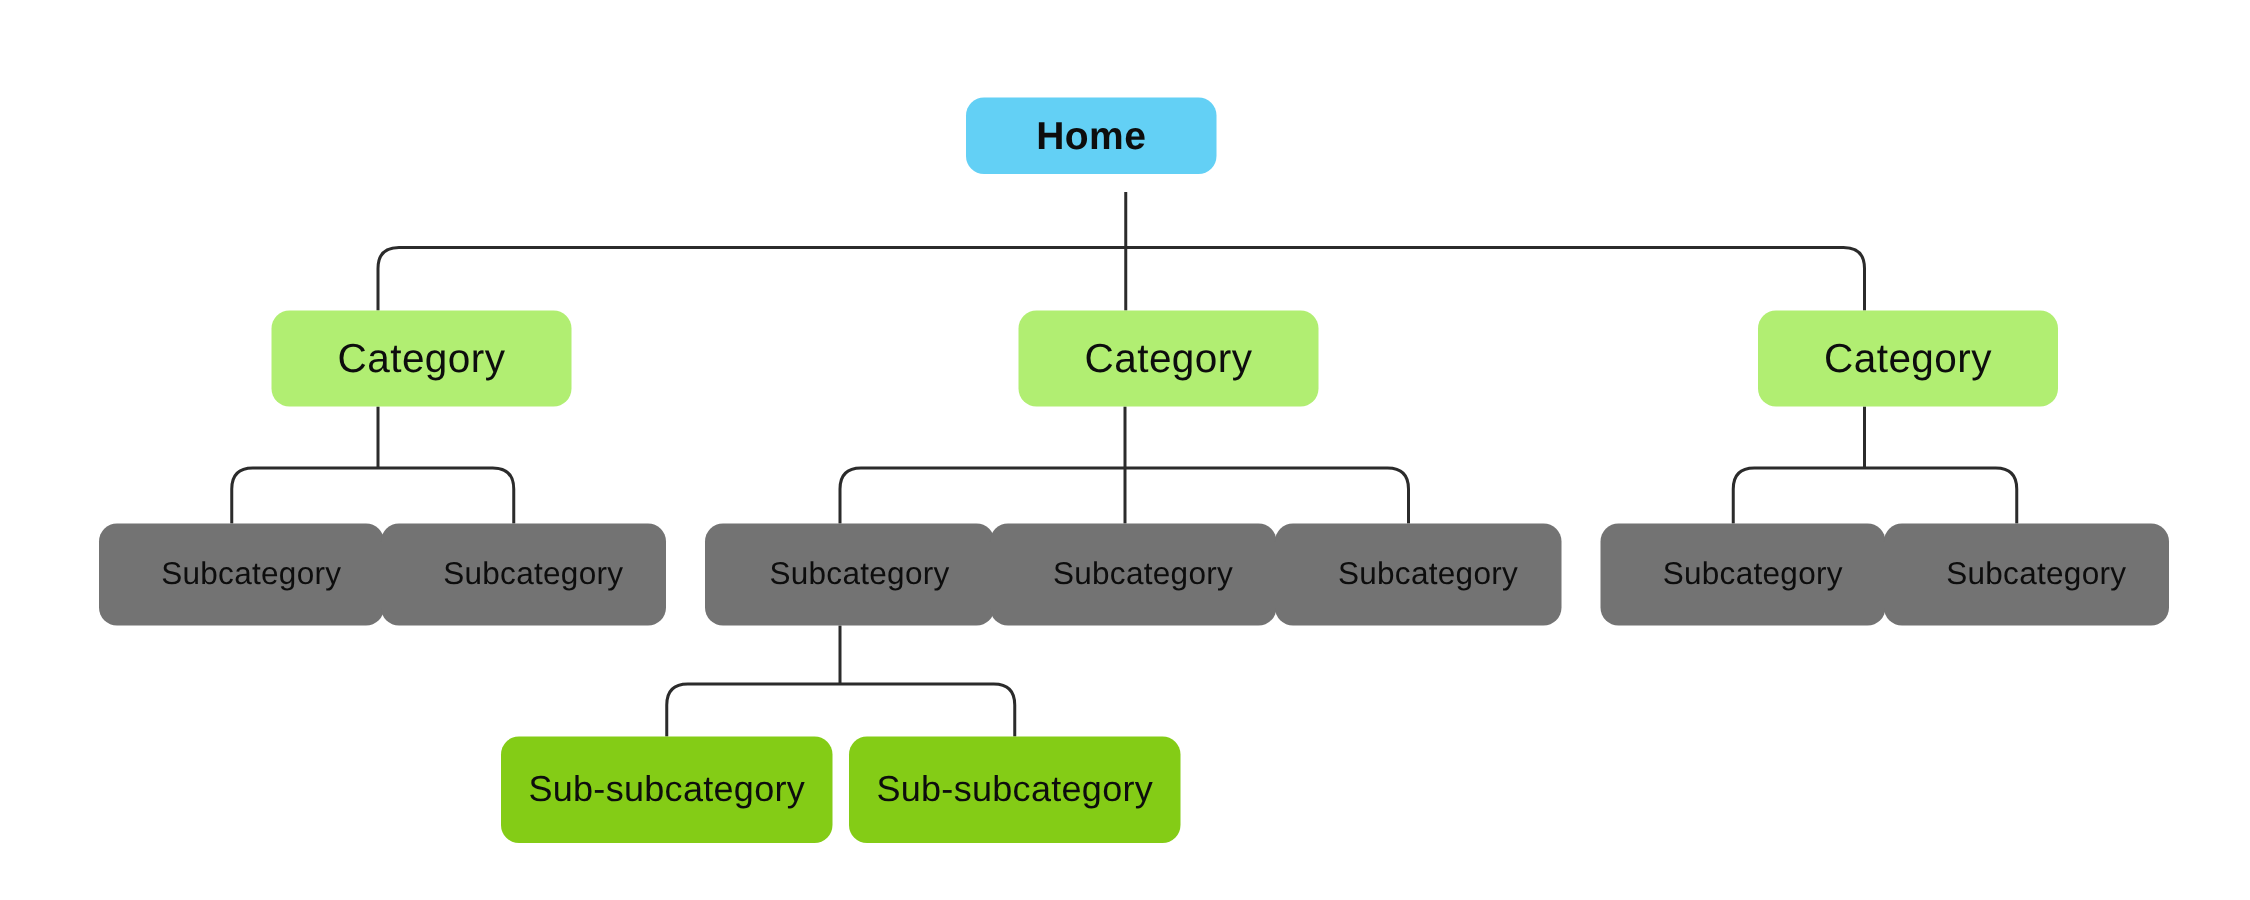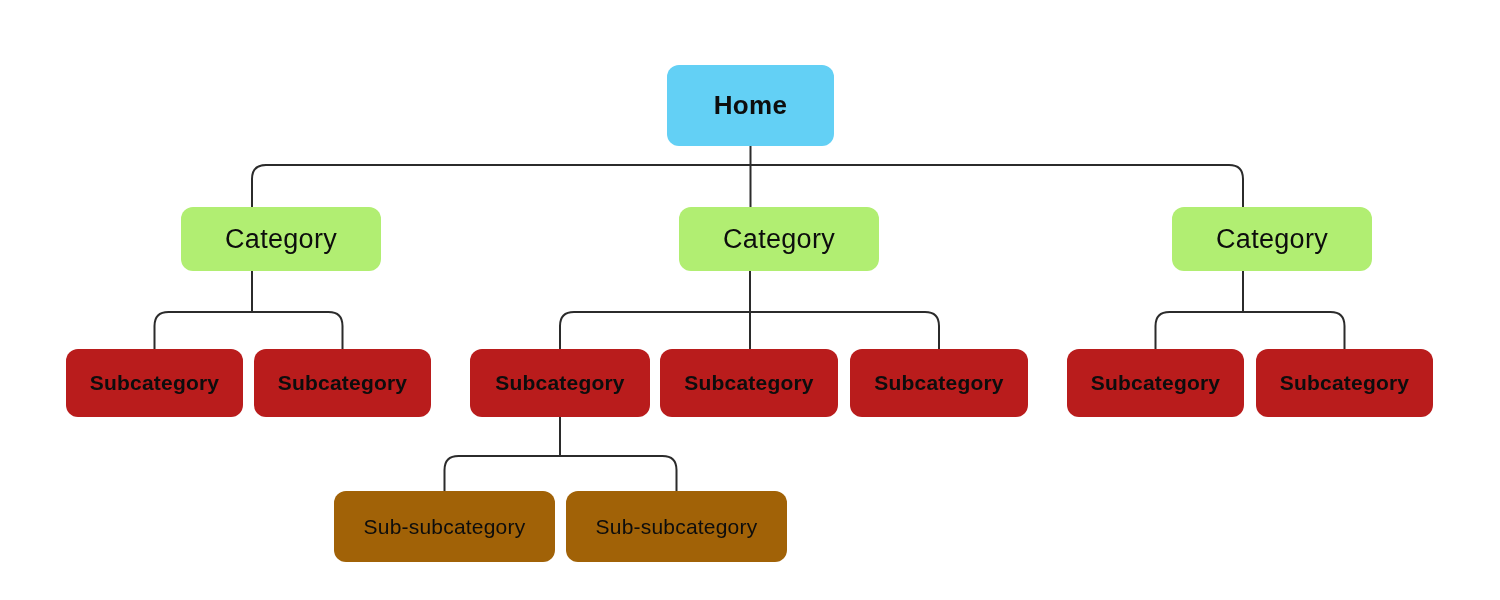--- a/index.html
+++ b/index.html
@@ -43,28 +43,29 @@
     letter-spacing: 0.3px;
   }
   .node.category {
     background: #B1EE72;
     font-size: 27px;
     font-weight: 400;
     letter-spacing: 0.3px;
     margin-left: 29px;
   }
   .node.subcategory {
-    background: #b91c1c;
+    background: #737373;
     font-size: 21px;
-    font-weight: 700;
+    font-weight: 400;
     letter-spacing: 0.2px;
+    padding-left: 13px;
   }
   .node.subsubcategory {
-    background: #a16207;
-    font-size: 21px;
+    background: #84cc16;
+    font-size: 24px;
     font-weight: 400;
     letter-spacing: 0.2px;
   }
 </style>
 </head>
 <body>
 
 <div class="canvas">
 
   <svg class="edges" viewBox="0 0 1500 600" aria-hidden="true">
@@ -79,21 +80,21 @@
     <path d="M750 271 V349"></path>
     <path d="M560 349 V326 Q560 312 574 312 H925 Q939 312 939 326 V349"></path>
 
     <path d="M1243 271 V312"></path>
     <path d="M1155.5 349 V326 Q1155.5 312 1169.5 312 H1330.5 Q1344.5 312 1344.5 326 V349"></path>
 
     <path d="M560 417 V456"></path>
     <path d="M444.5 491 V470 Q444.5 456 458.5 456 H662.5 Q676.5 456 676.5 470 V491"></path>
   </svg>
 
-  <div class="node home" style="left:667px; top:65px; width:167px; height:81px">
+  <div class="node home" style="left:644px; top:65px; width:167px; height:51px">
     <span>Home</span>
   </div>
 
   <div class="node category" style="left:152px; top:207px; width:200px; height:64px">
     <span>Category</span>
   </div>
   <div class="node category" style="left:650px; top:207px; width:200px; height:64px">
     <span>Category</span>
   </div>
   <div class="node category" style="left:1143px; top:207px; width:200px; height:64px">

